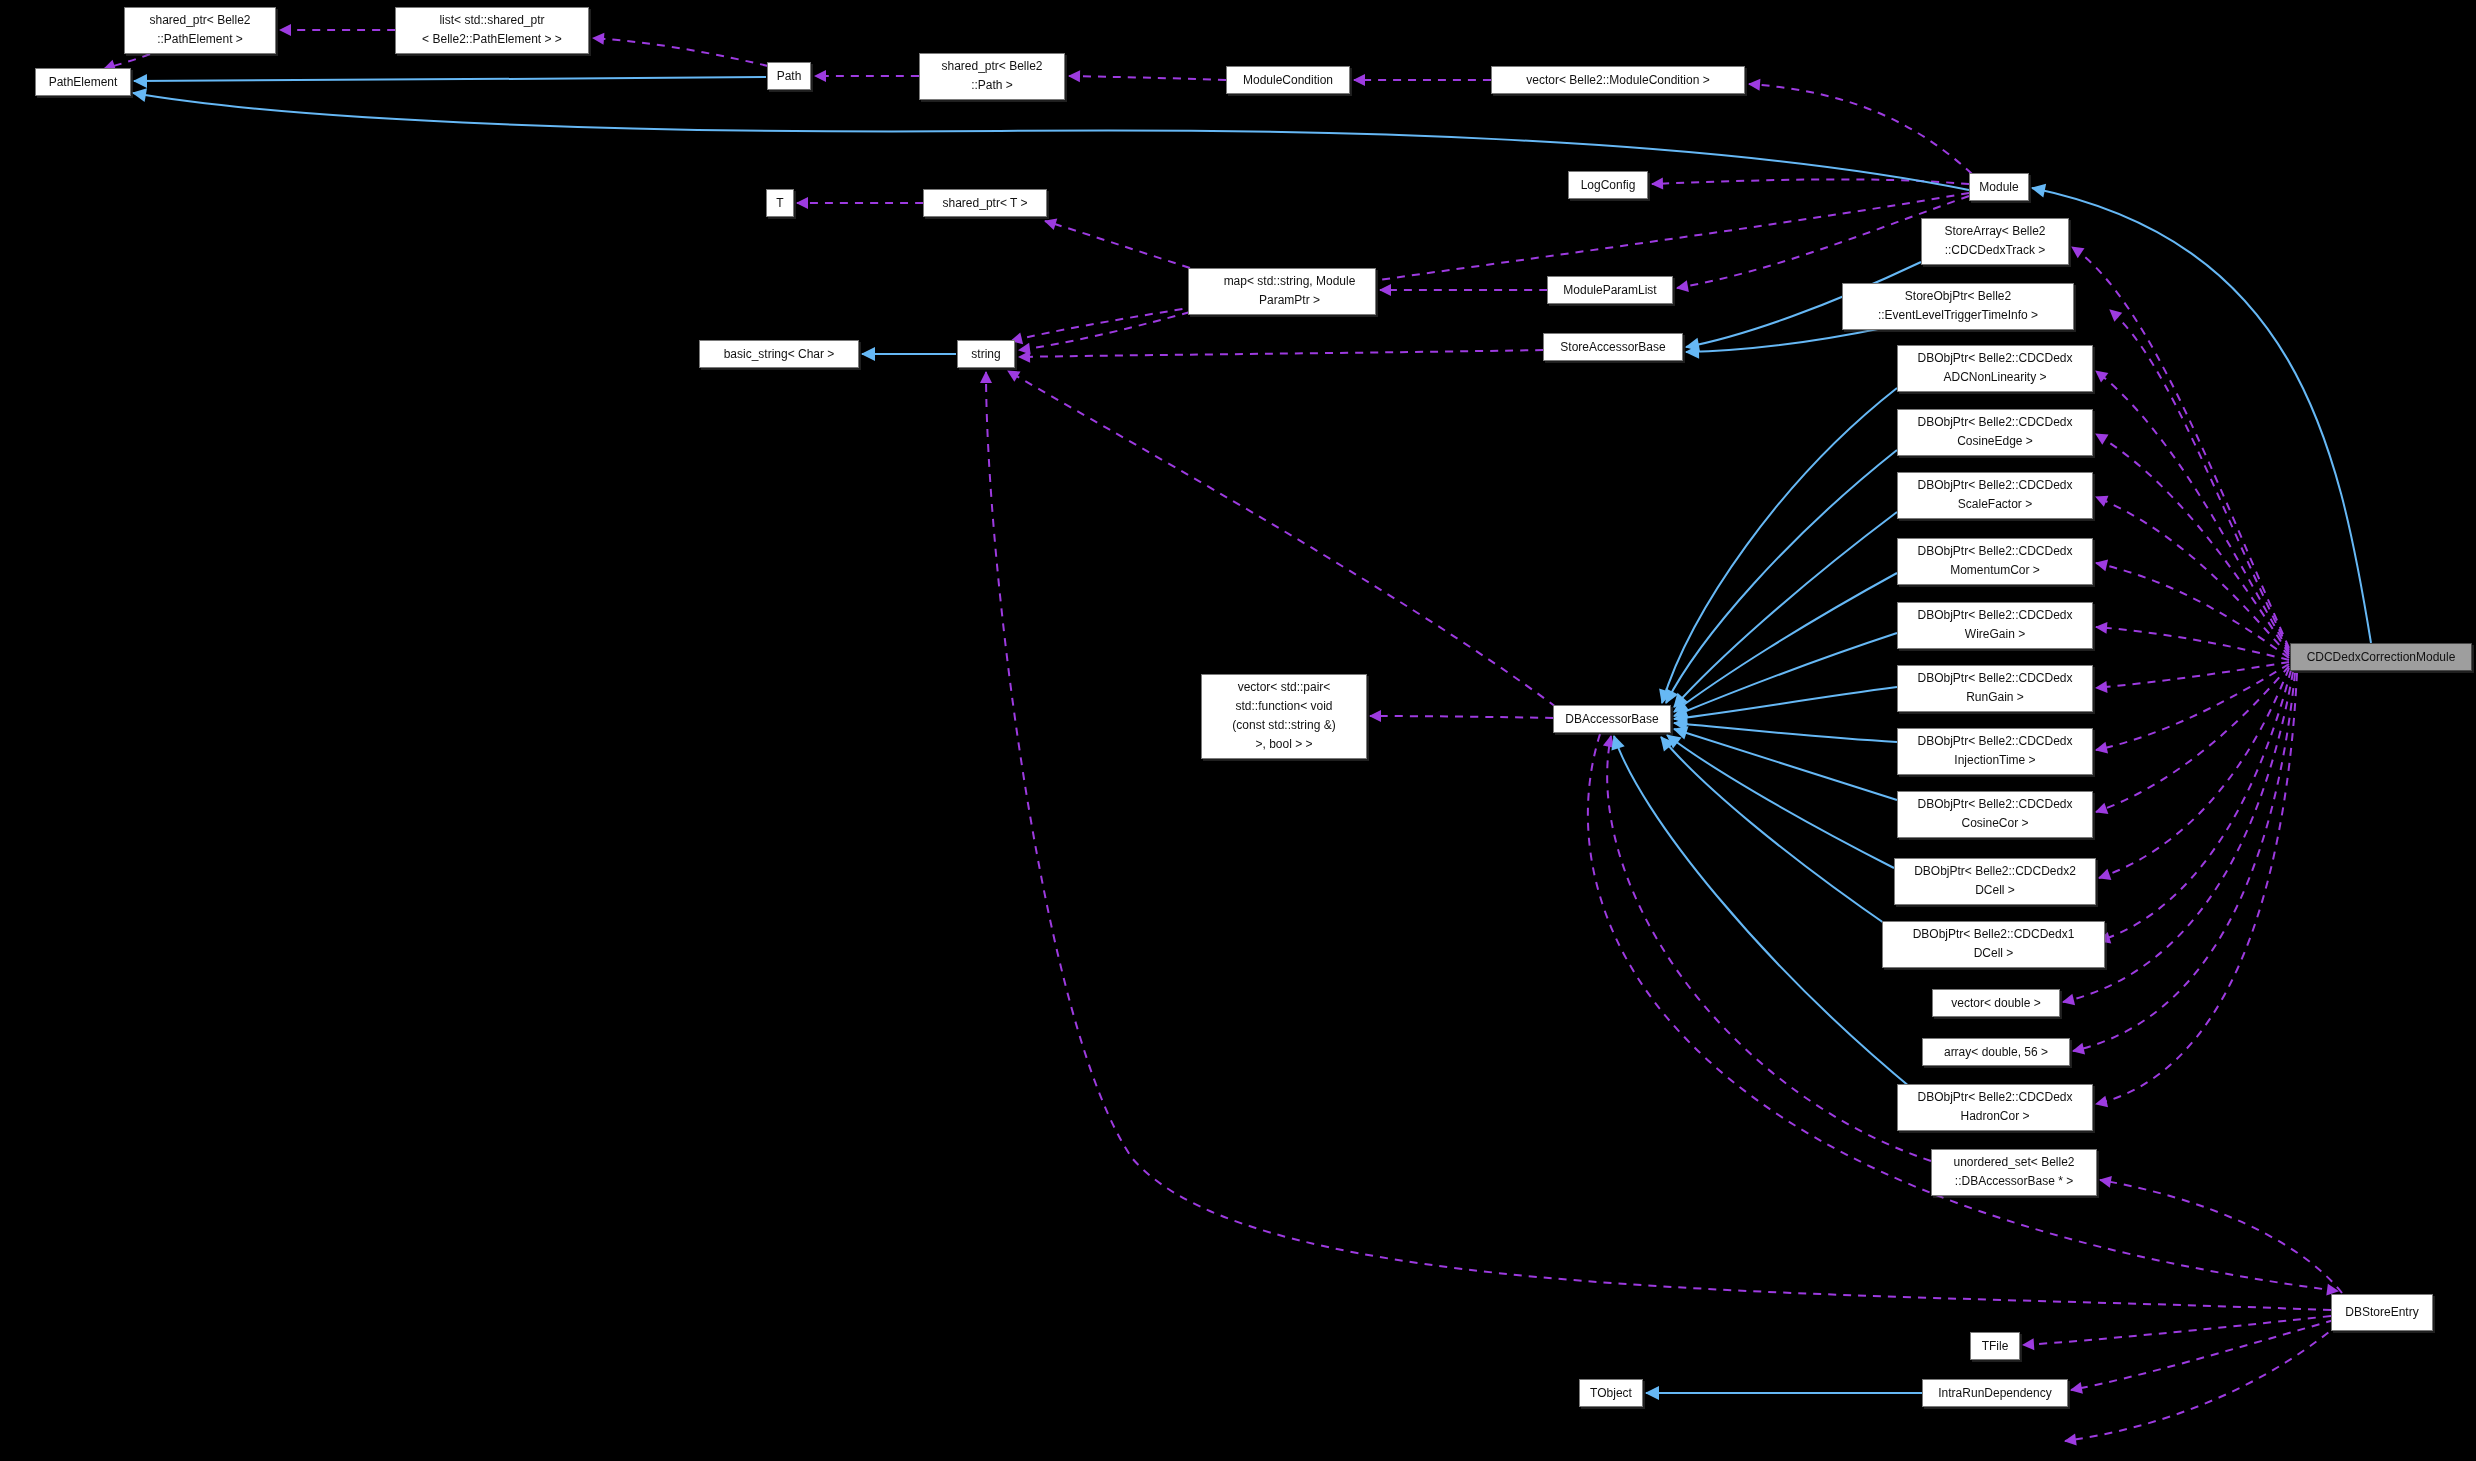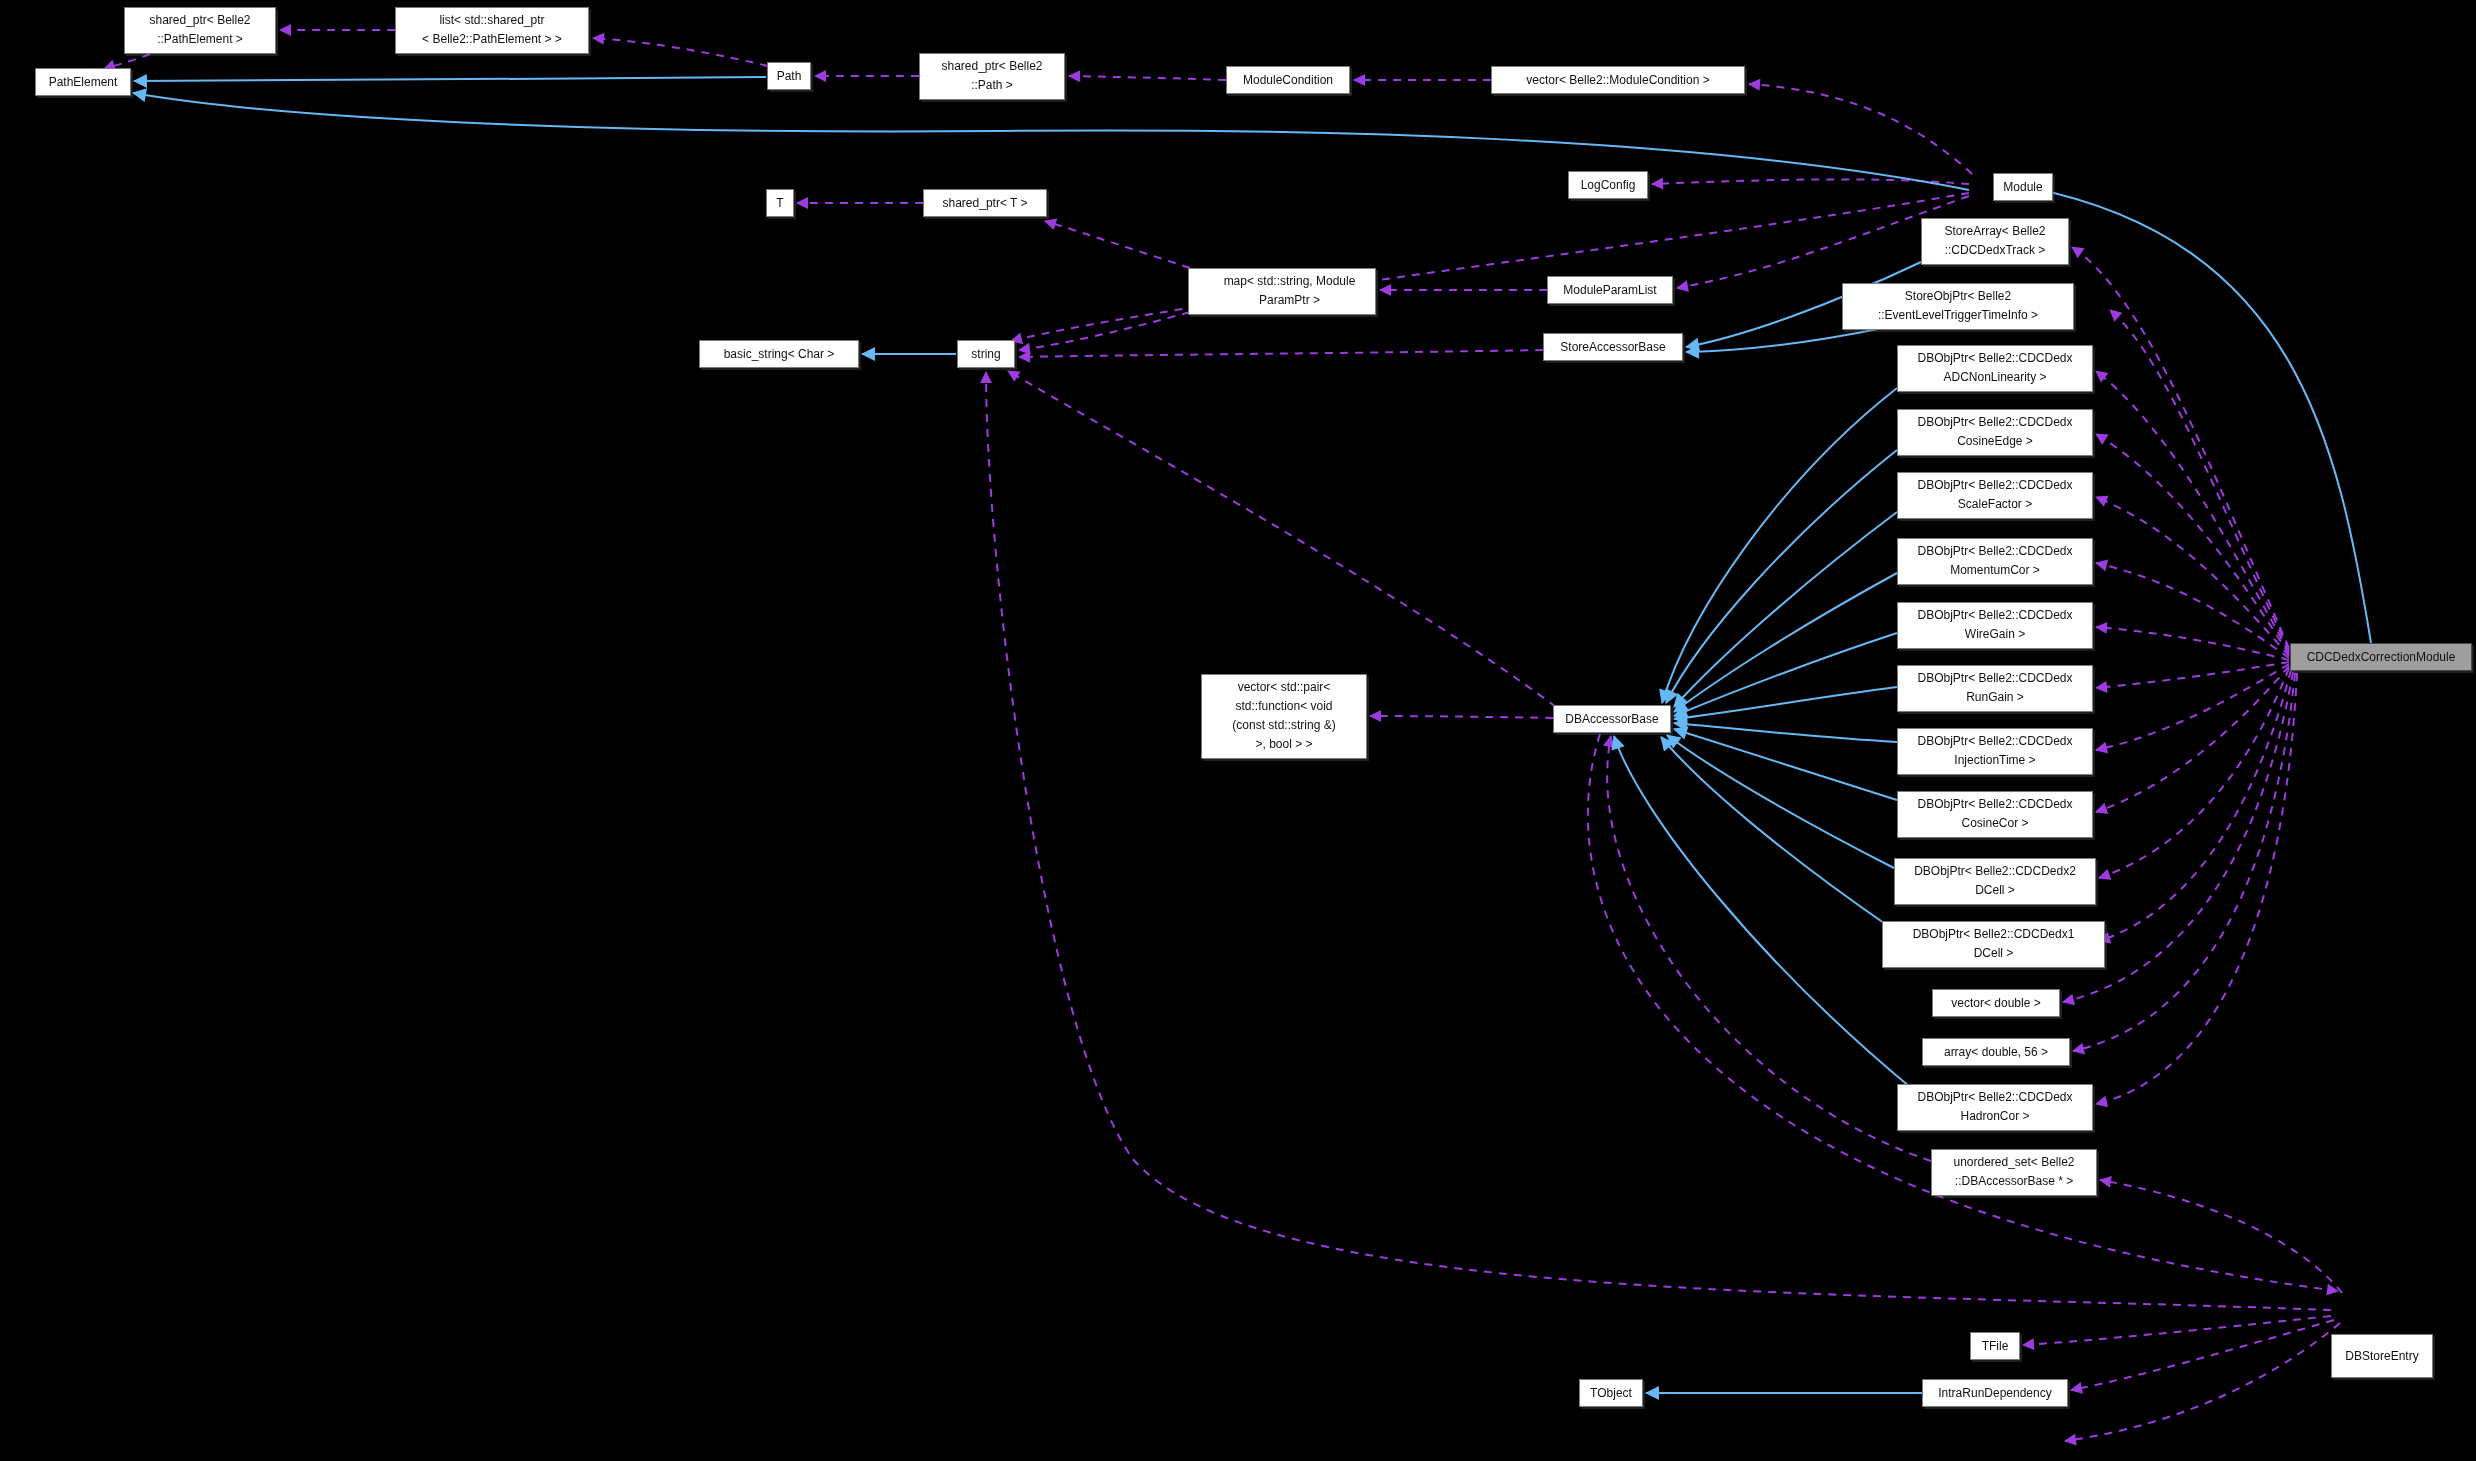--- a/index.html
+++ b/index.html
@@ -91,21 +91,21 @@
       <div class="node" style="left: 124px; top: 6.5px; width: 152px; height: 47px;"><span>shared_ptr&lt; Belle2
 ::PathElement &gt;</span></div>
       <div class="node" style="left: 395px; top: 6.5px; width: 194px; height: 47px;"><span>list&lt; std::shared_ptr
 &lt; Belle2::PathElement &gt; &gt;</span></div>
       <div class="node" style="left: 35px; top: 68px; width: 96px; height: 28px;"><span>PathElement</span></div>
       <div class="node" style="left: 767px; top: 62px; width: 44px; height: 28px;"><span>Path</span></div>
       <div class="node" style="left: 919px; top: 52.5px; width: 146px; height: 47px;"><span>shared_ptr&lt; Belle2
 ::Path &gt;</span></div>
       <div class="node" style="left: 1226px; top: 66px; width: 124px; height: 28px;"><span>ModuleCondition</span></div>
       <div class="node" style="left: 1491px; top: 66px; width: 254px; height: 28px;"><span>vector&lt; Belle2::ModuleCondition &gt;</span></div>
-      <div class="node" style="left: 1969px; top: 173px; width: 60px; height: 28px; margin-left: 24px;"><span>Module</span></div>
+      <div class="node" style="left: 1969px; top: 173px; width: 60px; height: 28px;"><span>Module</span></div>
       <div class="node" style="left: 1568px; top: 171px; width: 80px; height: 28px;"><span>LogConfig</span></div>
       <div class="node" style="left: 766px; top: 189px; width: 28px; height: 28px;"><span>T</span></div>
       <div class="node" style="left: 923px; top: 189px; width: 124px; height: 28px;"><span>shared_ptr&lt; T &gt;</span></div>
       <div class="node" style="left: 1188px; top: 267.5px; width: 188px; height: 47px; padding-left: 15px;"><span>map&lt; std::string, Module
 ParamPtr &gt;</span></div>
       <div class="node" style="left: 1547px; top: 276px; width: 126px; height: 28px;"><span>ModuleParamList</span></div>
       <div class="node" style="left: 699px; top: 340px; width: 160px; height: 28px;"><span>basic_string&lt; Char &gt;</span></div>
       <div class="node" style="left: 957px; top: 340px; width: 58px; height: 28px;"><span>string</span></div>
       <div class="node" style="left: 1543px; top: 333px; width: 140px; height: 28px;"><span>StoreAccessorBase</span></div>
       <div class="node" style="left: 1921px; top: 217.5px; width: 148px; height: 47px;"><span>StoreArray&lt; Belle2
@@ -137,19 +137,19 @@
       <div class="node" style="left: 1897px; top: 1083.5px; width: 196px; height: 47px;"><span>DBObjPtr&lt; Belle2::CDCDedx
 HadronCor &gt;</span></div>
       <div class="node" style="left: 1931px; top: 1148.5px; width: 166px; height: 47px;"><span>unordered_set&lt; Belle2
 ::DBAccessorBase * &gt;</span></div>
       <div class="node" style="left: 1553px; top: 705px; width: 118px; height: 28px;"><span>DBAccessorBase</span></div>
       <div class="node" style="left: 1201px; top: 673.5px; width: 166px; height: 85px;"><span>vector&lt; std::pair&lt;
 std::function&lt; void
 (const std::string &amp;)
 &gt;, bool &gt; &gt;</span></div>
       <div class="node highlight" style="left: 2290px; top: 643px; width: 182px; height: 28px;"><span>CDCDedxCorrectionModule</span></div>
-      <div class="node" style="left: 2331px; top: 1334px; width: 102px; height: 44px;"><span>DBStoreEntry</span></div>
+      <div class="node" style="left: 2331px; top: 1294px; width: 102px; height: 37px;"><span>DBStoreEntry</span></div>
       <div class="node" style="left: 1970px; top: 1332px; width: 50px; height: 28px;"><span>TFile</span></div>
       <div class="node" style="left: 1579px; top: 1379px; width: 64px; height: 28px;"><span>TObject</span></div>
       <div class="node" style="left: 1922px; top: 1379px; width: 146px; height: 28px;"><span>IntraRunDependency</span></div>
       <div class="node" style="left: 1928px; top: 1510px; width: 134px; height: 28px;"><span>IntervalOfValidity</span></div>
     </div>
 </div>
 
 </body></html>

